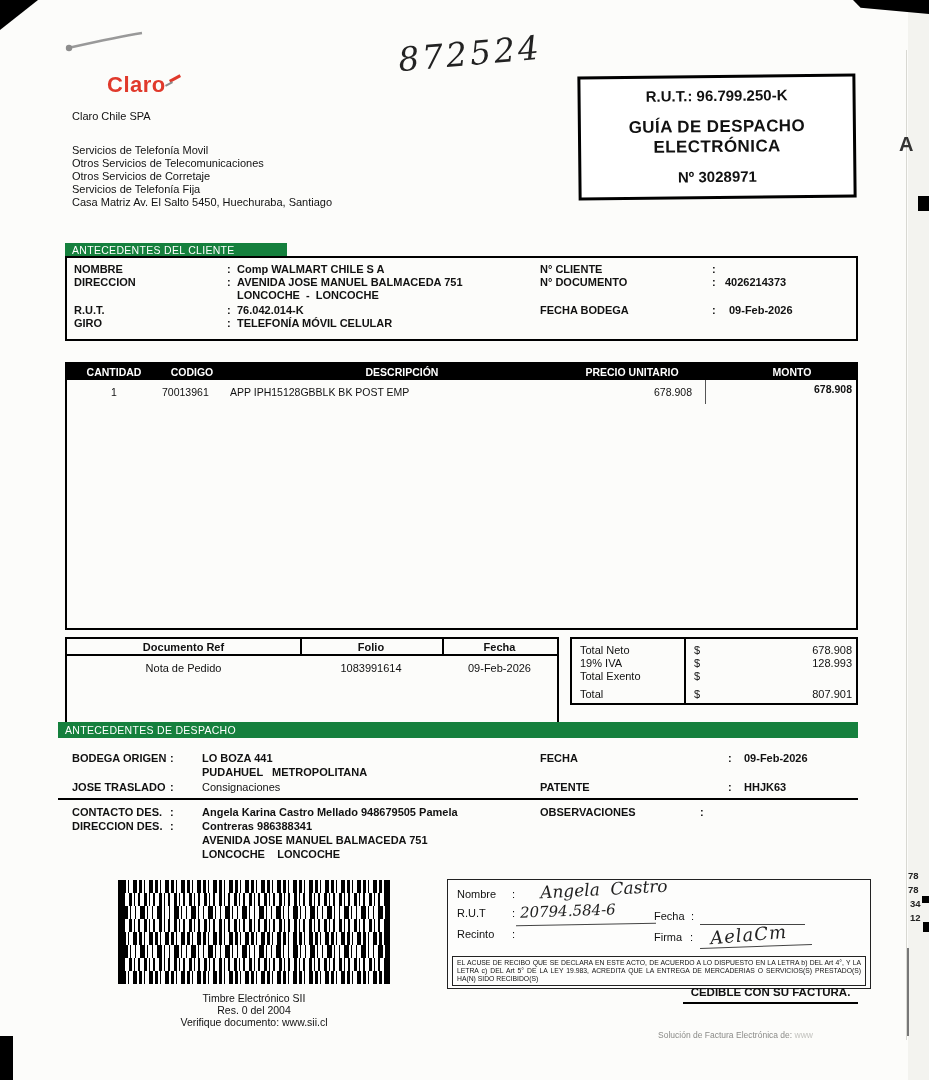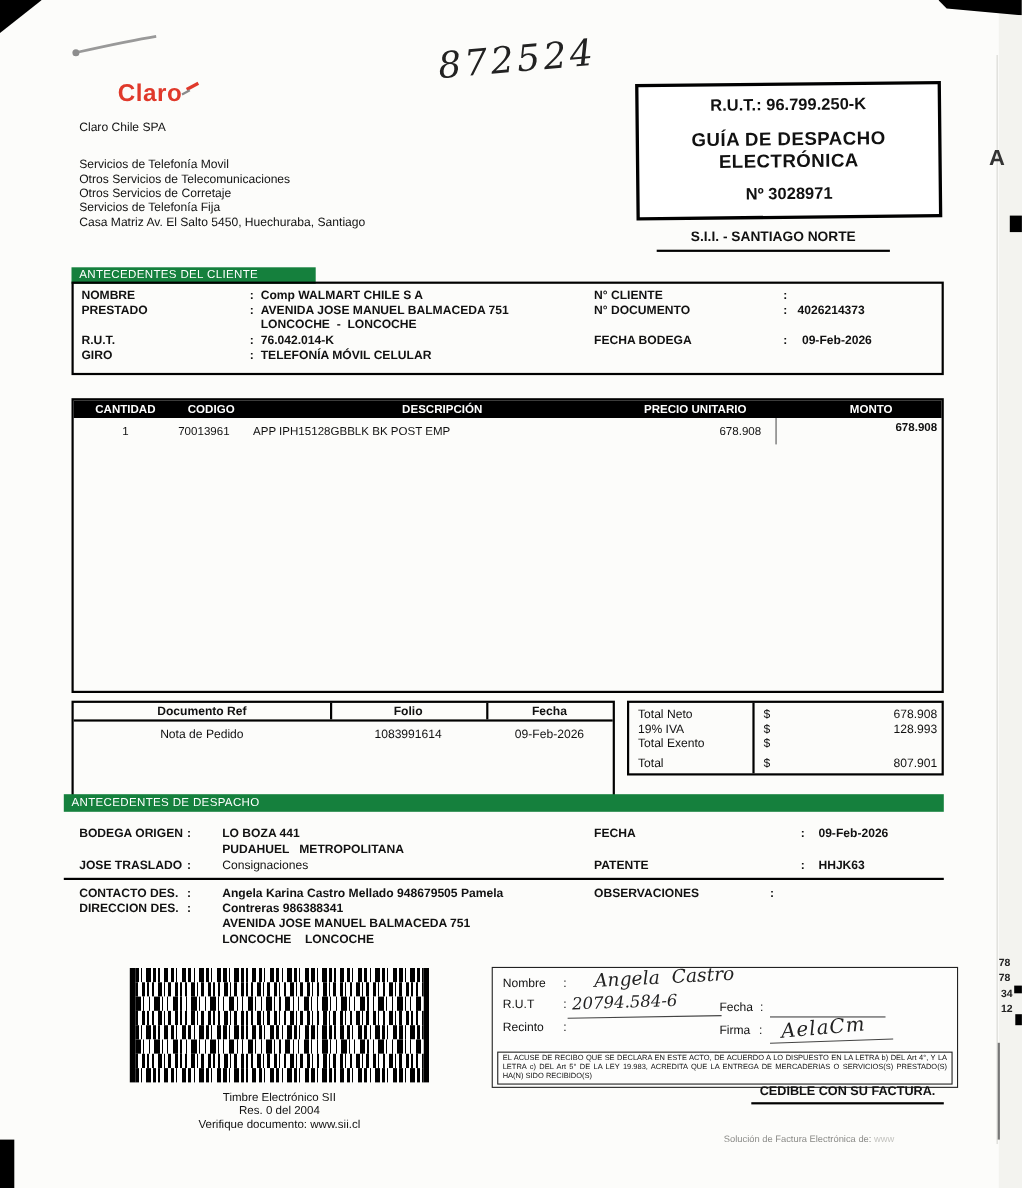--- a/index.html
+++ b/index.html
@@ -63,29 +63,28 @@
     <div>Casa Matriz Av. El Salto 5450, Huechuraba, Santiago</div>
   </div>
 
   <div class="abs" style="left:578px;top:75px;width:278px;height:124px;border:3px solid #000;text-align:center;transform:rotate(-0.6deg);background:#fff">
     <div style="margin-top:9px;font-size:15px;font-weight:bold">R.U.T.: 96.799.250-K</div>
     <div style="margin-top:13px;font-size:17px;font-weight:bold;letter-spacing:.4px">GUÍA DE DESPACHO</div>
     <div style="font-size:17px;font-weight:bold;letter-spacing:.4px">ELECTRÓNICA</div>
     <div style="margin-top:11px;font-size:15px;font-weight:bold">Nº 3028971</div>
   </div>
 
-  <div class="abs b" style="left:597px;top:208px;width:212px;text-align:center;font-size:12.5px;padding-bottom:5px;border-bottom:2px solid #000">S.I.I. - SANTIAGO NORTE</div>
 
   <div class="abs bar" style="left:65px;top:243px;width:222px;height:15px;line-height:15px">ANTECEDENTES DEL CLIENTE</div>
   <div class="abs" style="left:65px;top:256px;width:793px;height:85px;border:2px solid #000">
     <span class="abs t11 b" style="left:7px;top:5px">NOMBRE</span>
     <span class="abs t11 b" style="left:160px;top:5px">:</span>
     <span class="abs t11 b" style="left:170px;top:5px">Comp WALMART CHILE S A</span>
 
-    <span class="abs t11 b" style="left:7px;top:18px">PRESTADO</span>
+    <span class="abs t11 b" style="left:7px;top:18px">DIRECCION</span>
     <span class="abs t11 b" style="left:160px;top:18px">:</span>
     <span class="abs t11 b" style="left:170px;top:18px">AVENIDA JOSE MANUEL BALMACEDA 751</span>
     <span class="abs t11 b pre" style="left:170px;top:31px">LONCOCHE  -  LONCOCHE</span>
 
     <span class="abs t11 b" style="left:7px;top:46px">R.U.T.</span>
     <span class="abs t11 b" style="left:160px;top:46px">:</span>
     <span class="abs t11 b" style="left:170px;top:46px">76.042.014-K</span>
 
     <span class="abs t11 b" style="left:7px;top:59px">GIRO</span>
     <span class="abs t11 b" style="left:160px;top:59px">:</span>

